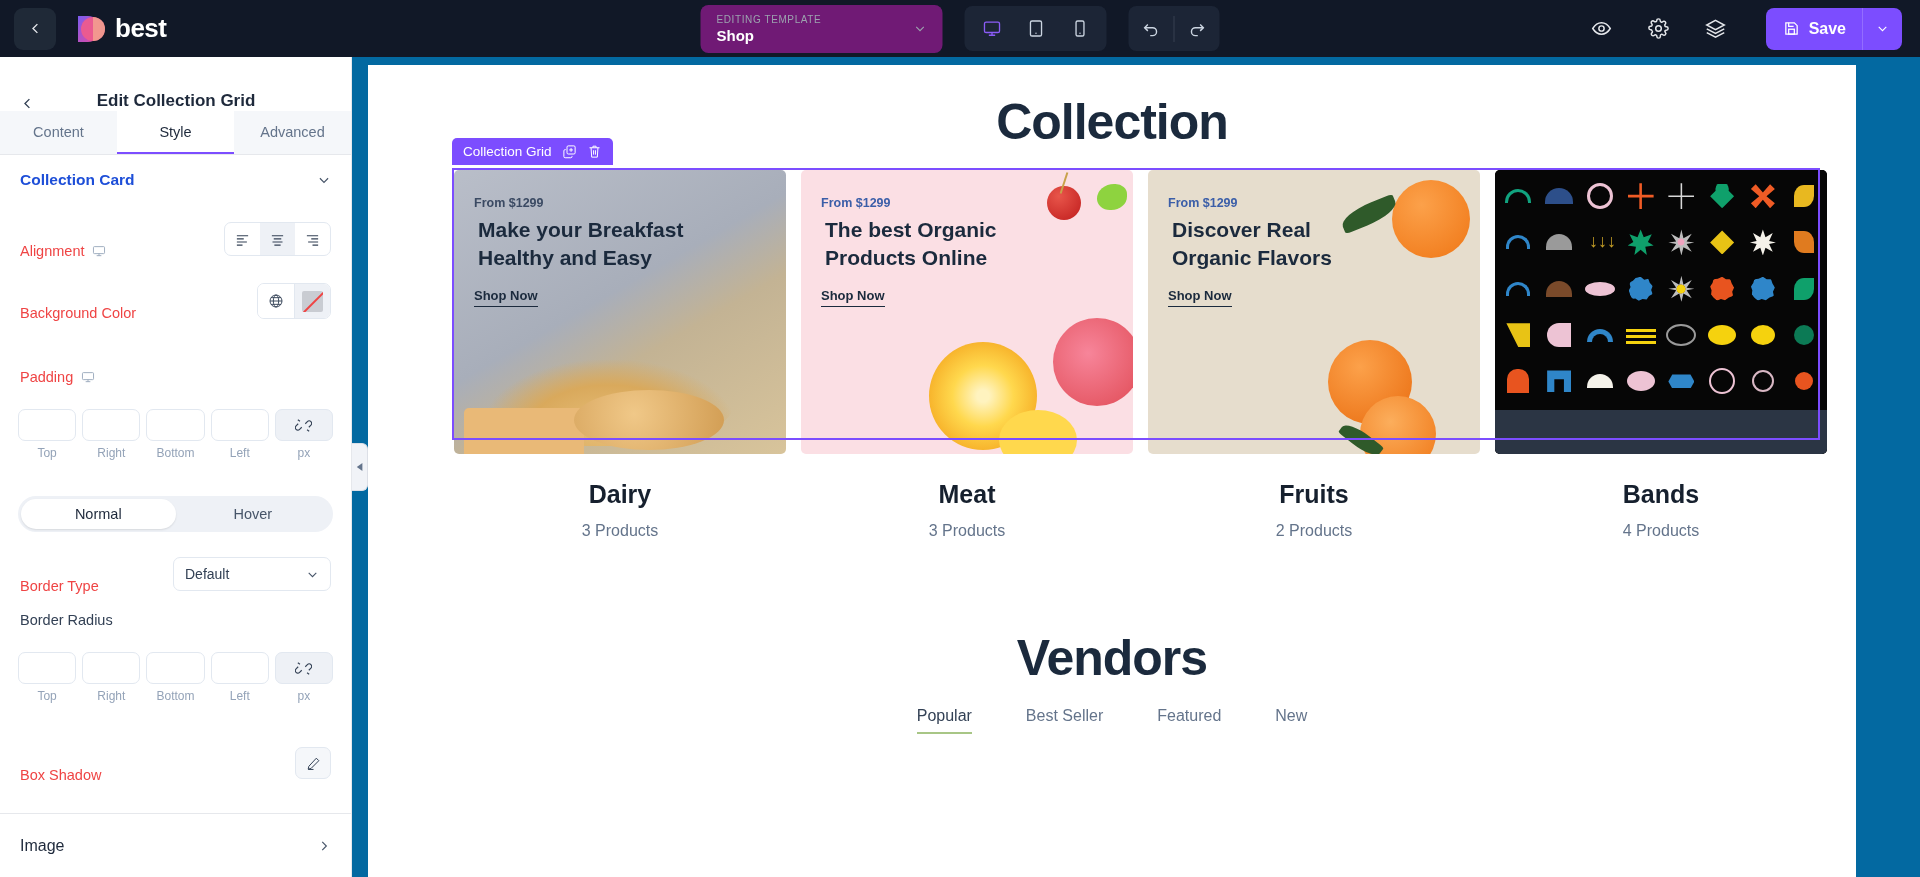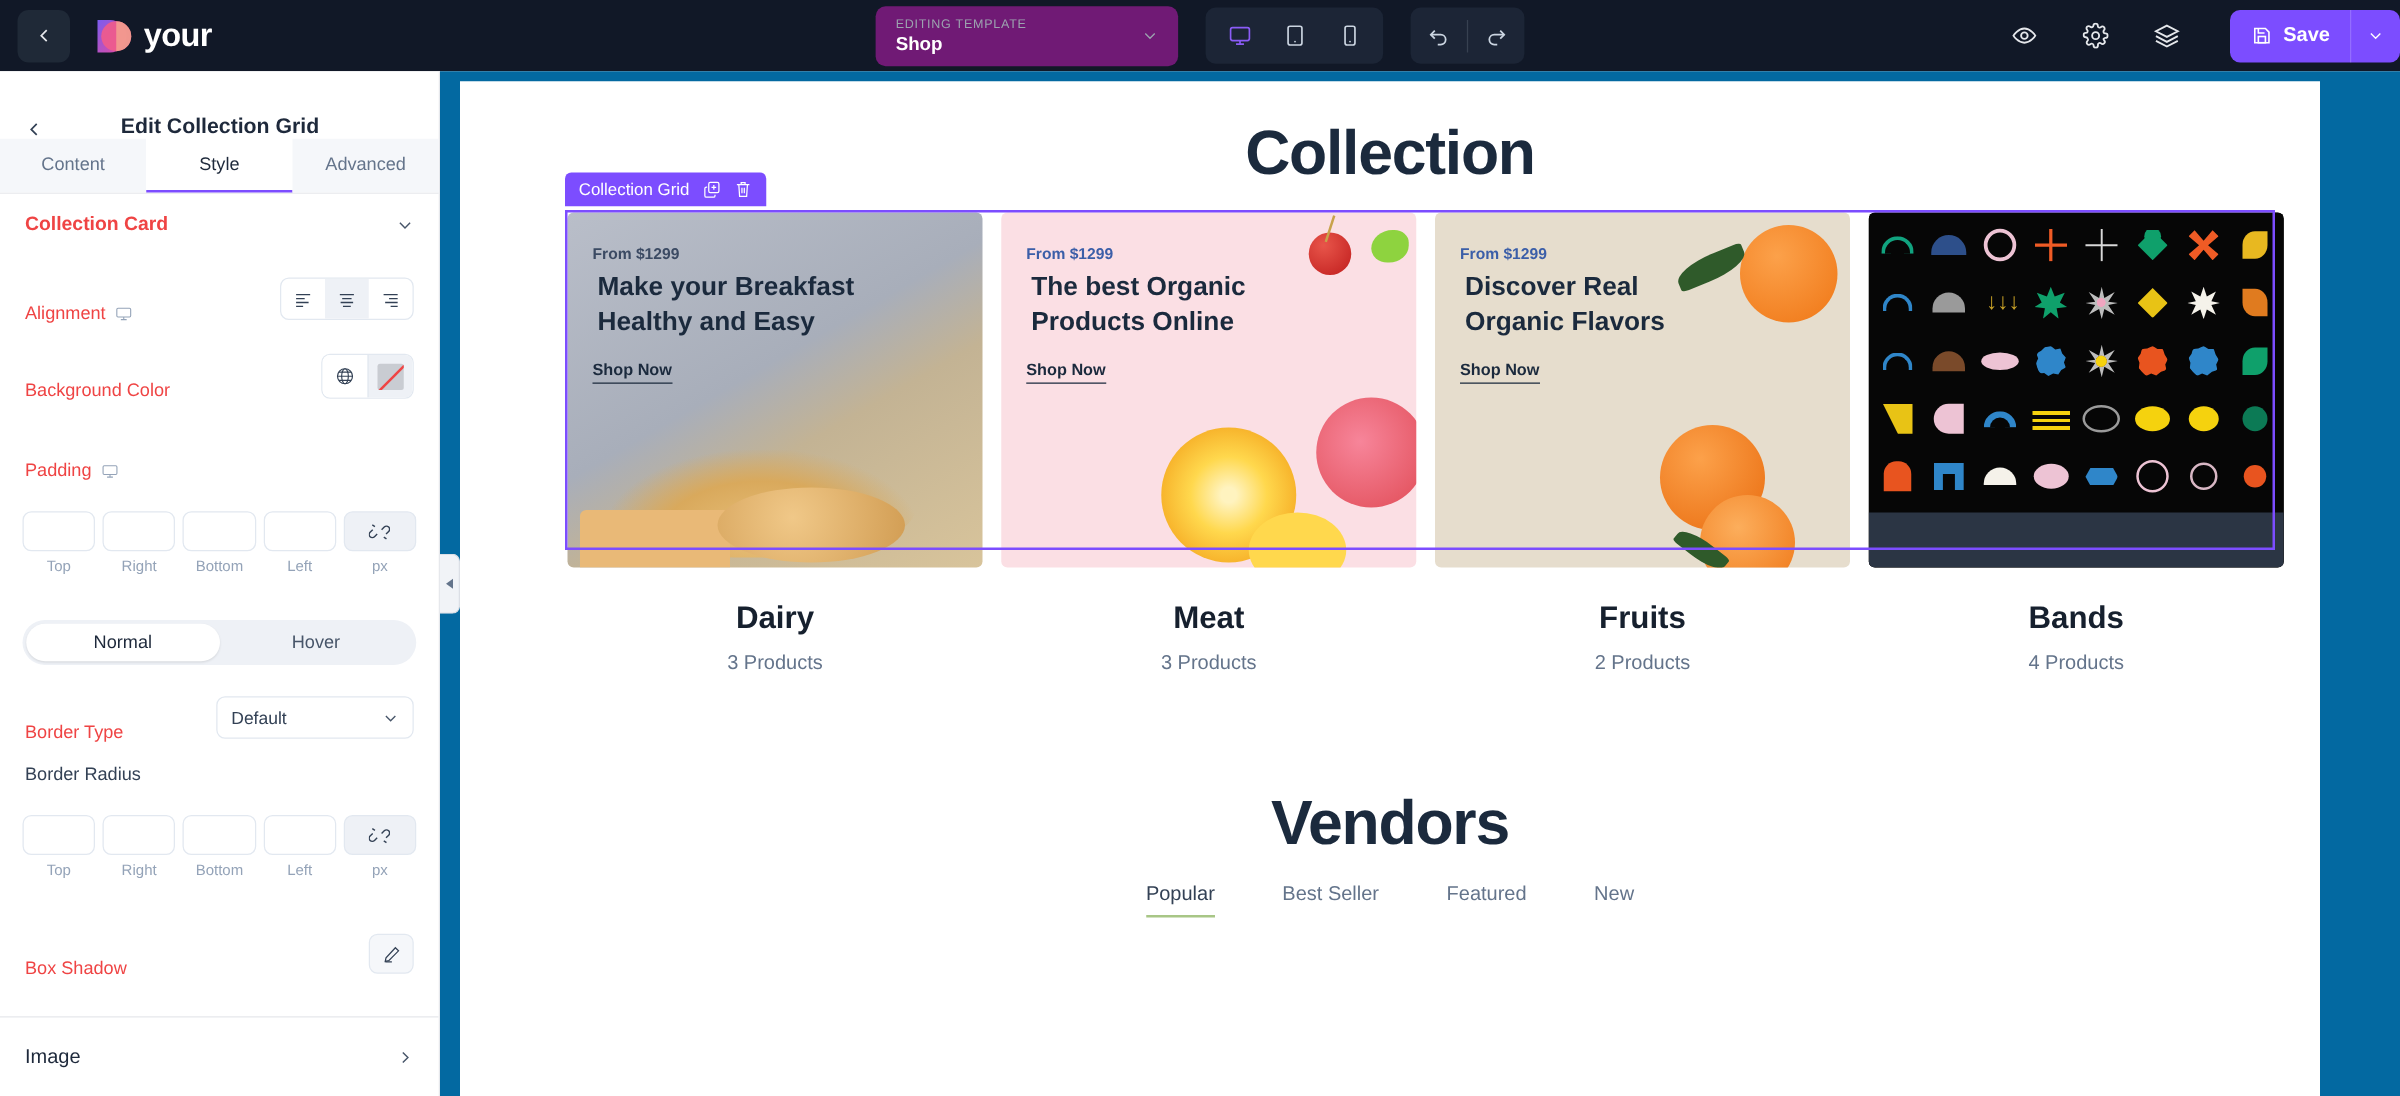--- a/index.html
+++ b/index.html
@@ -49,21 +49,21 @@
   .seg-btn svg { width: 19px; height: 19px; fill: none; stroke: #cbd5e1; stroke-width: 1.7; }
   .seg-btn.active svg { stroke: #8b5cf6; }
   .hist-group {
     height: 45px; background: #1c2536; border-radius: 8px; display: flex; align-items: center;
   }
   .hist-btn { width: 45px; height: 45px; display: flex; align-items: center; justify-content: center; cursor: pointer; }
   .hist-btn svg { width: 19px; height: 19px; fill: none; stroke: #cbd5e1; stroke-width: 1.8; }
   .hist-div { width: 1px; height: 26px; background: #374151; }
 
   .tb-right {
-    margin-left: auto; display: flex; align-items: center; gap: 36px; 
+    margin-left: auto; display: flex; align-items: center; gap: 36px; margin-right: 18px;
   }
   .tb-icon { cursor: pointer; display: flex; align-items: center; }
   .tb-icon svg { width: 21px; height: 21px; fill: none; stroke: #e5e7eb; stroke-width: 1.7; }
   .save-btn {
     height: 42px; background: #7c4dff; border-radius: 8px; display: flex; align-items: center;
     cursor: pointer; margin-left: 4px;
   }
   .save-main { display: flex; align-items: center; gap: 9px; padding: 0 16px 0 17px; }
   .save-main svg { width: 17px; height: 17px; fill: none; stroke: #fff; stroke-width: 1.8; }
   .save-main span { color: #fff; font-size: 16px; font-weight: 600; }
@@ -90,21 +90,21 @@
     font-size: 14.5px; color: #64748b; background: #f5f7fa; cursor: pointer;
     border-bottom: 2px solid transparent;
   }
   .sb-tab.active { background: #fff; color: #1e293b; border-bottom-color: #7c4dff; }
 
   .sb-scroll { flex: 1; overflow: hidden; position: relative; }
   .sec-head {
     height: 50px; display: flex; align-items: center; justify-content: space-between;
     padding: 0 20px; cursor: pointer;
   }
-  .sec-head .t { font-size: 15.5px; font-weight: 600; color: #ef4444; }
+  .sec-head .t { font-size: 15.5px; font-weight: 600; color: #1d4ed8; }
   .sec-head svg { width: 14px; height: 14px; stroke: #475569; fill: none; stroke-width: 2; }
 
   .row { display: flex; align-items: center; justify-content: space-between; padding: 0 20px; margin-top: 14px; }
   .row-lbl { font-size: 14.5px; color: #ef4444; display: flex; align-items: center; gap: 8px; margin-top: 24px; }
   .resp-ic { width: 14px; height: 14px; fill: none; stroke: #94a3b8; stroke-width: 1.5; }
 
   .align-group { display: flex; border: 1px solid #e2e8f0; border-radius: 7px; overflow: hidden; background: #fff; }
   .align-btn { width: 35px; height: 32px; display: flex; align-items: center; justify-content: center; cursor: pointer; }
   .align-btn.active { background: #eef1f6; }
   .align-btn svg { width: 15px; height: 15px; stroke: #334155; stroke-width: 1.7; fill: none; }
@@ -241,21 +241,21 @@
             <linearGradient id="lg1" x1="0" y1="0" x2="1" y2="1">
               <stop offset="0%" stop-color="#7b5cf0"></stop>
                 <stop offset="100%" stop-color="#ec4899"></stop>
             </linearGradient>
           </defs>
           <path d="M4 3 L14 3 A13 13 0 0 1 14 29 L4 29 Z" fill="url(#lg1)"></path>
           <circle cx="19" cy="16" r="12" fill="#ef5b8c" opacity="0.92"></circle>
           <path d="M19 4 A12 12 0 0 1 19 28 Z" fill="#f3a28f" opacity="0.85"></path>
         </svg>
       </div>
-      <div class="logo-text">your</div>
+      <div class="logo-text">best</div>
     </div>
 
     <div class="tb-center">
       <div class="tpl-select">
         <div>
           <div class="tpl-lbl">EDITING TEMPLATE</div>
           <div class="tpl-val">Shop</div>
         </div>
         <svg class="chev" viewBox="0 0 24 24">
             <polyline points="5,9 12,16 19,9"></polyline>

